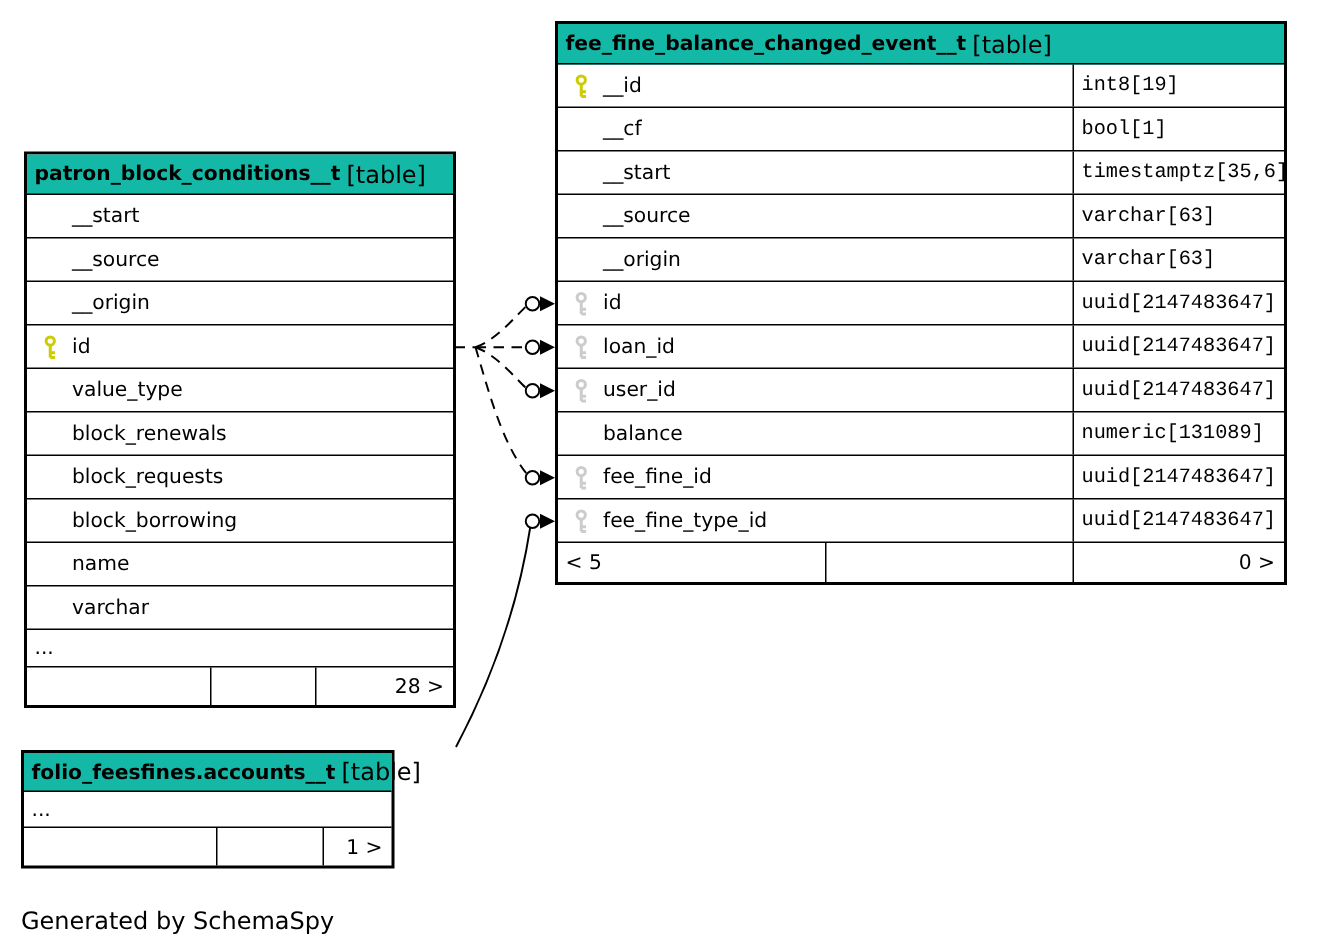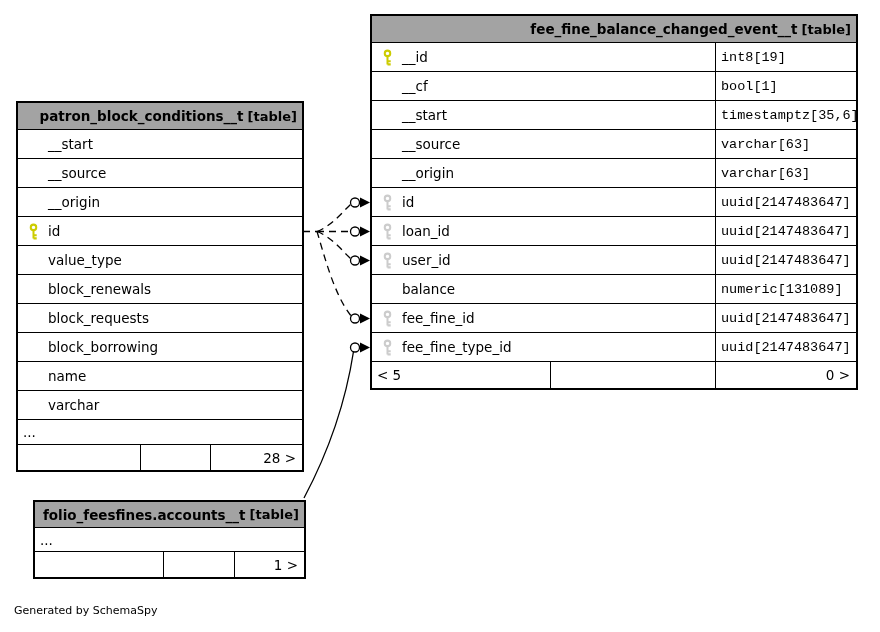--- a/index.html
+++ b/index.html
@@ -5,57 +5,57 @@
   html,body{margin:0;padding:0;}
   body{
     width:880px;height:632px;position:relative;background:#ffffff;
     font-family:"DejaVu Sans","Liberation Sans",sans-serif;
     font-size:13.5px;color:#000;overflow:hidden;
   }
   .db-table{
     position:absolute;background:#fff;border:2px solid #000;box-sizing:border-box;
   }
   .hdr{
-    display:flex;justify-content:flex-end;align-items:center;
-    background:#a3a3a3;border-bottom:1px solid #000;padding:0 5px;box-sizing:border-box;
+    display:flex;justify-content:flex-start;align-items:center;
+    background:#14b8a6;border-bottom:1px solid #000;padding:0 5px;box-sizing:border-box;
     height:27px;
   }
   .ttl{font-weight:bold;white-space:nowrap;}
-  .tag{font-size:13px;white-space:nowrap;margin-left:4px;font-weight:bold;}
+  .tag{font-size:16px;white-space:nowrap;margin-left:4px;}
   .row{
     display:flex;align-items:center;border-bottom:1px solid #000;height:29px;
     box-sizing:border-box;white-space:nowrap;
   }
   .kslot{width:30px;display:flex;align-items:center;justify-content:center;flex:0 0 30px;}
   .cname{white-space:nowrap;}
   .ncell{display:flex;align-items:center;flex:0 0 343px;width:343px;height:100%;box-sizing:border-box;overflow:hidden;}
   .tcell{border-left:1px solid #000;flex:1;height:100%;display:flex;align-items:center;padding-left:5px;box-sizing:border-box;font-family:Liberation Mono, monospace;}
   .ell{padding-left:5px;height:25px;}
   .ftr{display:flex;box-sizing:border-box;}
   .fc{display:flex;align-items:center;box-sizing:border-box;height:100%;}
   .fc.b{border-left:1px solid #000;}
   .fc.rt{justify-content:flex-end;padding-right:6px;}
   .fc.lt{justify-content:flex-start;padding-left:5px;}
   svg.key{display:block;}
   .pk circle,.pk path{stroke:#cccc00;}
   .fk circle,.fk path{stroke:#cccccc;}
   #connectors{position:absolute;left:0;top:0;z-index:5;pointer-events:none;}
-  #note{position:absolute;left:14px;top:604px;font-size:11px;}
+  #note{position:absolute;left:14px;top:604px;font-size:16px;}
   
   #t-right{left:370px;top:14px;width:488px;}
   #t-right .ftr{height:26px;}
   #t-right .fc.c1{flex:0 0 178px;}
   #t-right .fc.c2{flex:0 0 165px;}
   #t-right .fc.c3{flex:1;}
   #t-left{left:16px;top:101px;width:288px;}
   #t-left .ftr{height:25px;}
   #t-left .fc.c1{flex:0 0 122px;}
   #t-left .fc.c2{flex:0 0 70px;}
   #t-left .fc.c3{flex:1;}
-  #t-bottom{left:14px;top:500px;width:273px;margin-left:19px;}
+  #t-bottom{left:14px;top:500px;width:249px;}
   #t-bottom .hdr{height:26px;}
   #t-bottom .ell{height:24px;}
   #t-bottom .ftr{height:25px;}
   #t-bottom .fc.c1{flex:0 0 128px;}
   #t-bottom .fc.c2{flex:0 0 71px;}
   #t-bottom .fc.c3{flex:1;}
 </style>
 </head>
 <body>
 

